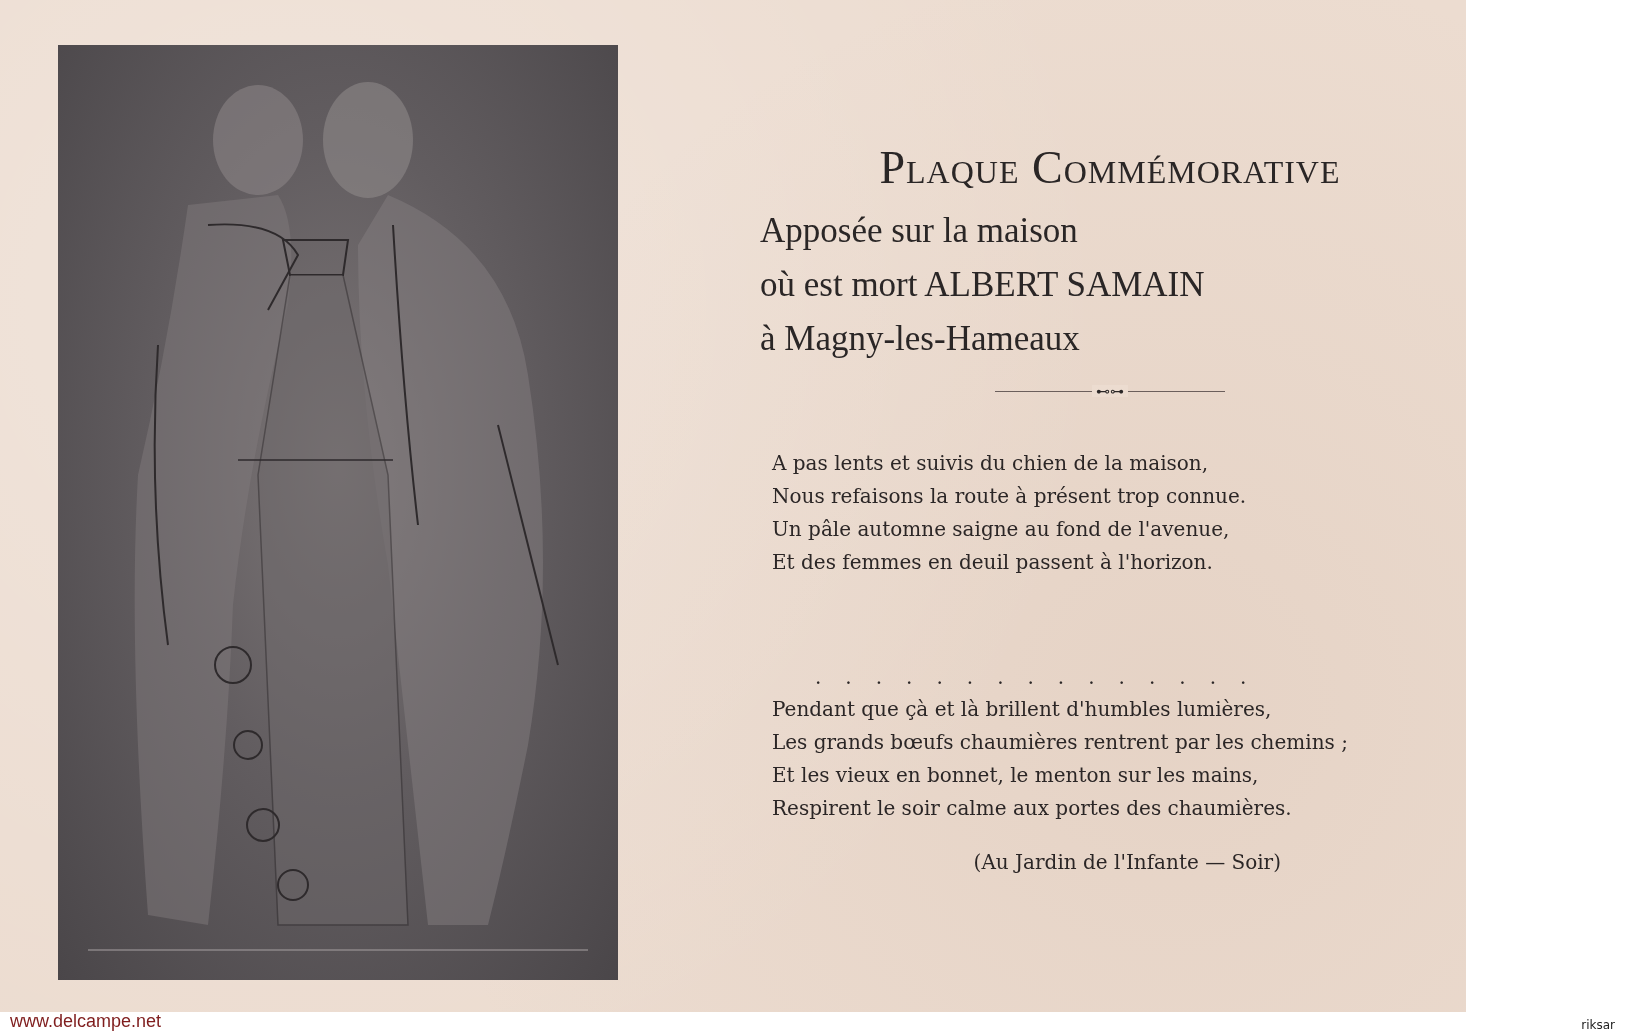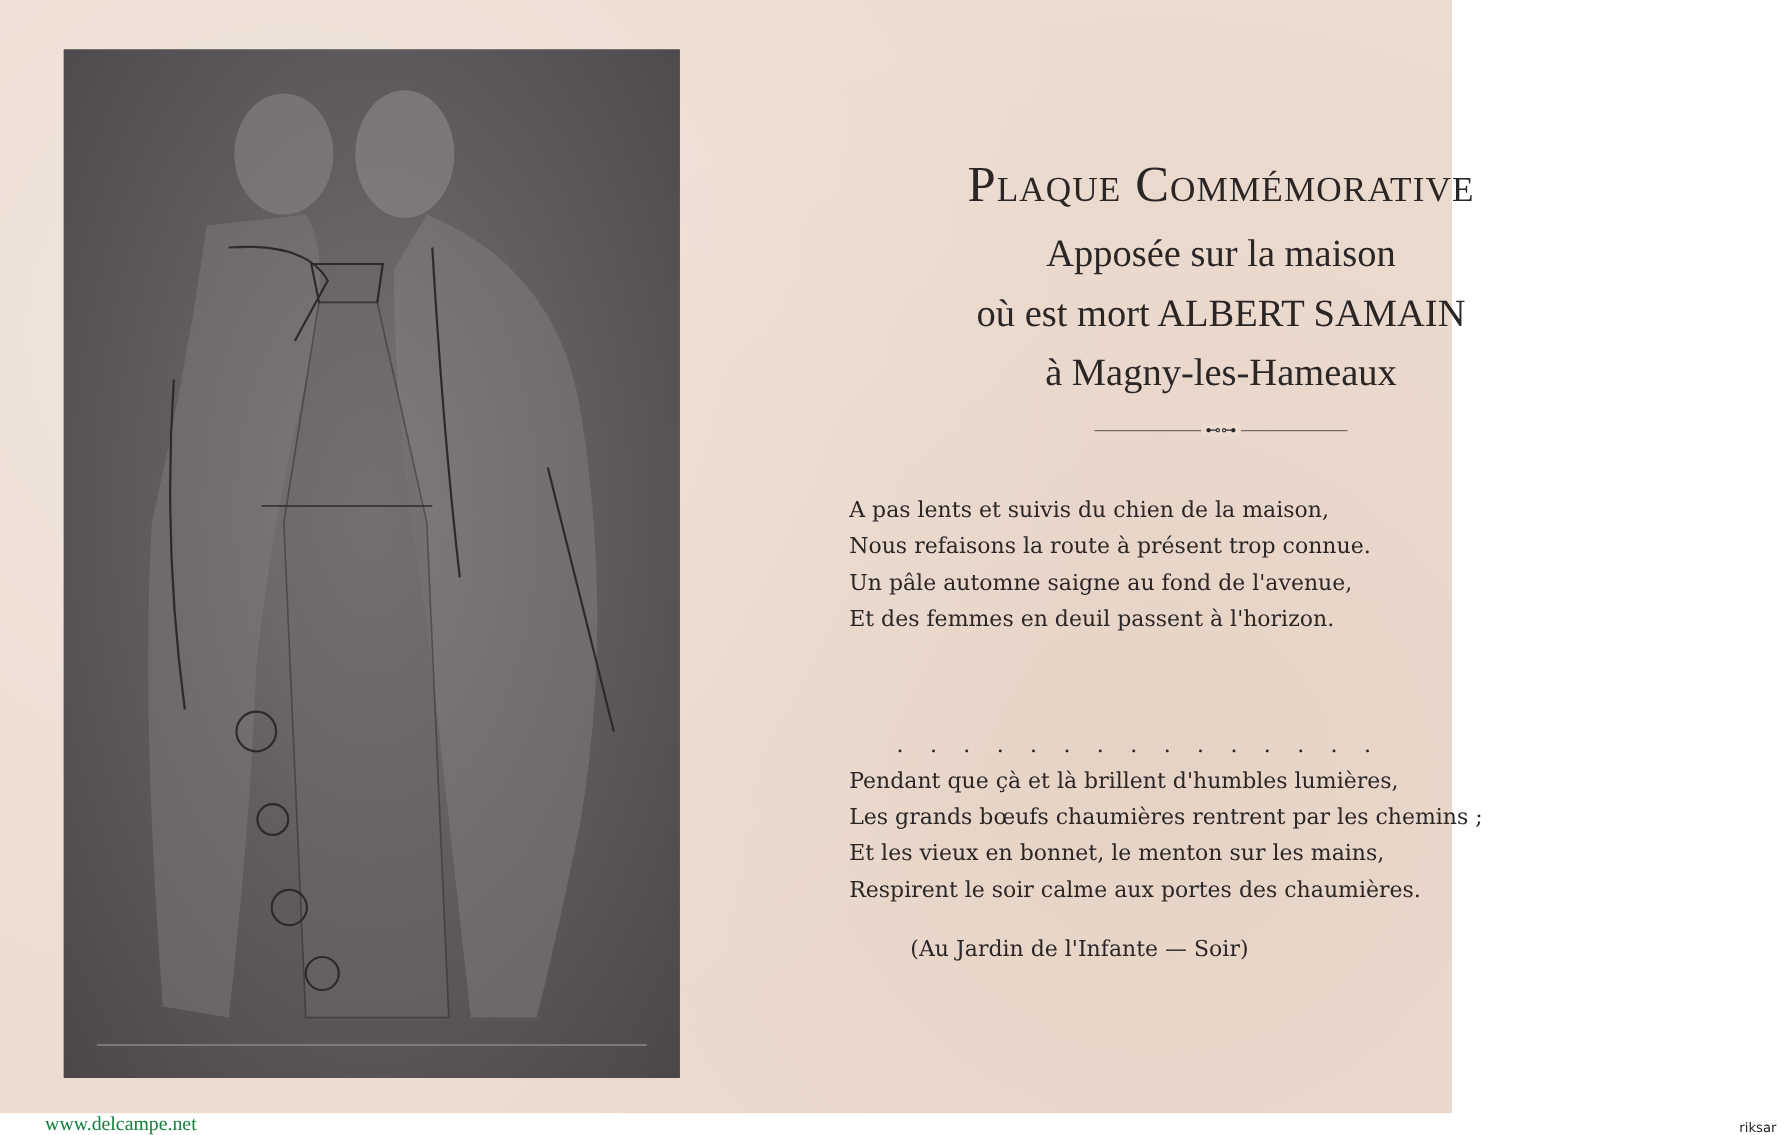--- a/index.html
+++ b/index.html
@@ -4,21 +4,21 @@
   <style>
     html, body { margin: 0; padding: 0; }
     body {
       width: 1625px; height: 1032px; overflow: hidden;
       background: #ffffff;
       position: relative;
       font-family: "DejaVu Serif", serif;
     }
     .card {
       position: absolute; left: 0; top: 0;
-      width: 1320px; height: 1012px;
+      width: 1466px; height: 1012px;
       background: #ecdcd0;
       background-image:
         radial-gradient(circle at 20% 30%, rgba(255,255,255,0.25), transparent 60%),
         radial-gradient(circle at 80% 70%, rgba(200,170,150,0.18), transparent 55%);
     }
     .photo {
       position: absolute; left: 58px; top: 45px;
       width: 560px; height: 935px;
       background: #5a5558;
       background-image:
@@ -31,21 +31,20 @@
       color: #2a2626;
     }
     .title {
       text-align: center;
       font-family: "Liberation Serif", serif;
       font-size: 46px; letter-spacing: 1px;
       font-variant: small-caps;
       margin: 0 0 8px 0; line-height: 56px;
     }
     .sub {
-      text-align: center;
       font-family: "Liberation Serif", serif;
       font-size: 35px; line-height: 54px;
     }
     .divider {
       position: relative; margin: 16px auto 0 auto;
       width: 230px; height: 18px;
     }
     .divider .rule {
       position: absolute; left: 0; right: 0; top: 9px; height: 1px; background: #6b5f5c;
     }
@@ -64,21 +63,21 @@
       font-family: "DejaVu Serif", serif; font-size: 20px; color: #2b2626;
       white-space: nowrap;
     }
     .dots {
       position: absolute; left: 815px; top: 665px; width: 620px;
       font-family: "DejaVu Serif", serif; font-size: 20px; color: #2b2626;
       letter-spacing: 24px; white-space: nowrap;
     }
     .footer-left {
       position: absolute; left: 10px; bottom: 0px;
-      font-family: Liberation Serif, serif; font-size: 18px; color: #15803d; margin-left: 31px;
+      font-family: Liberation Sans, sans-serif; font-size: 18px; color: #7f1d1d;
     }
     .footer-right {
       position: absolute; right: 10px; bottom: 0px;
       font-family: "DejaVu Sans", sans-serif; font-size: 12px; color: #222;
     }
   </style>
 </head>
 <body>
 
 <div class="card">

